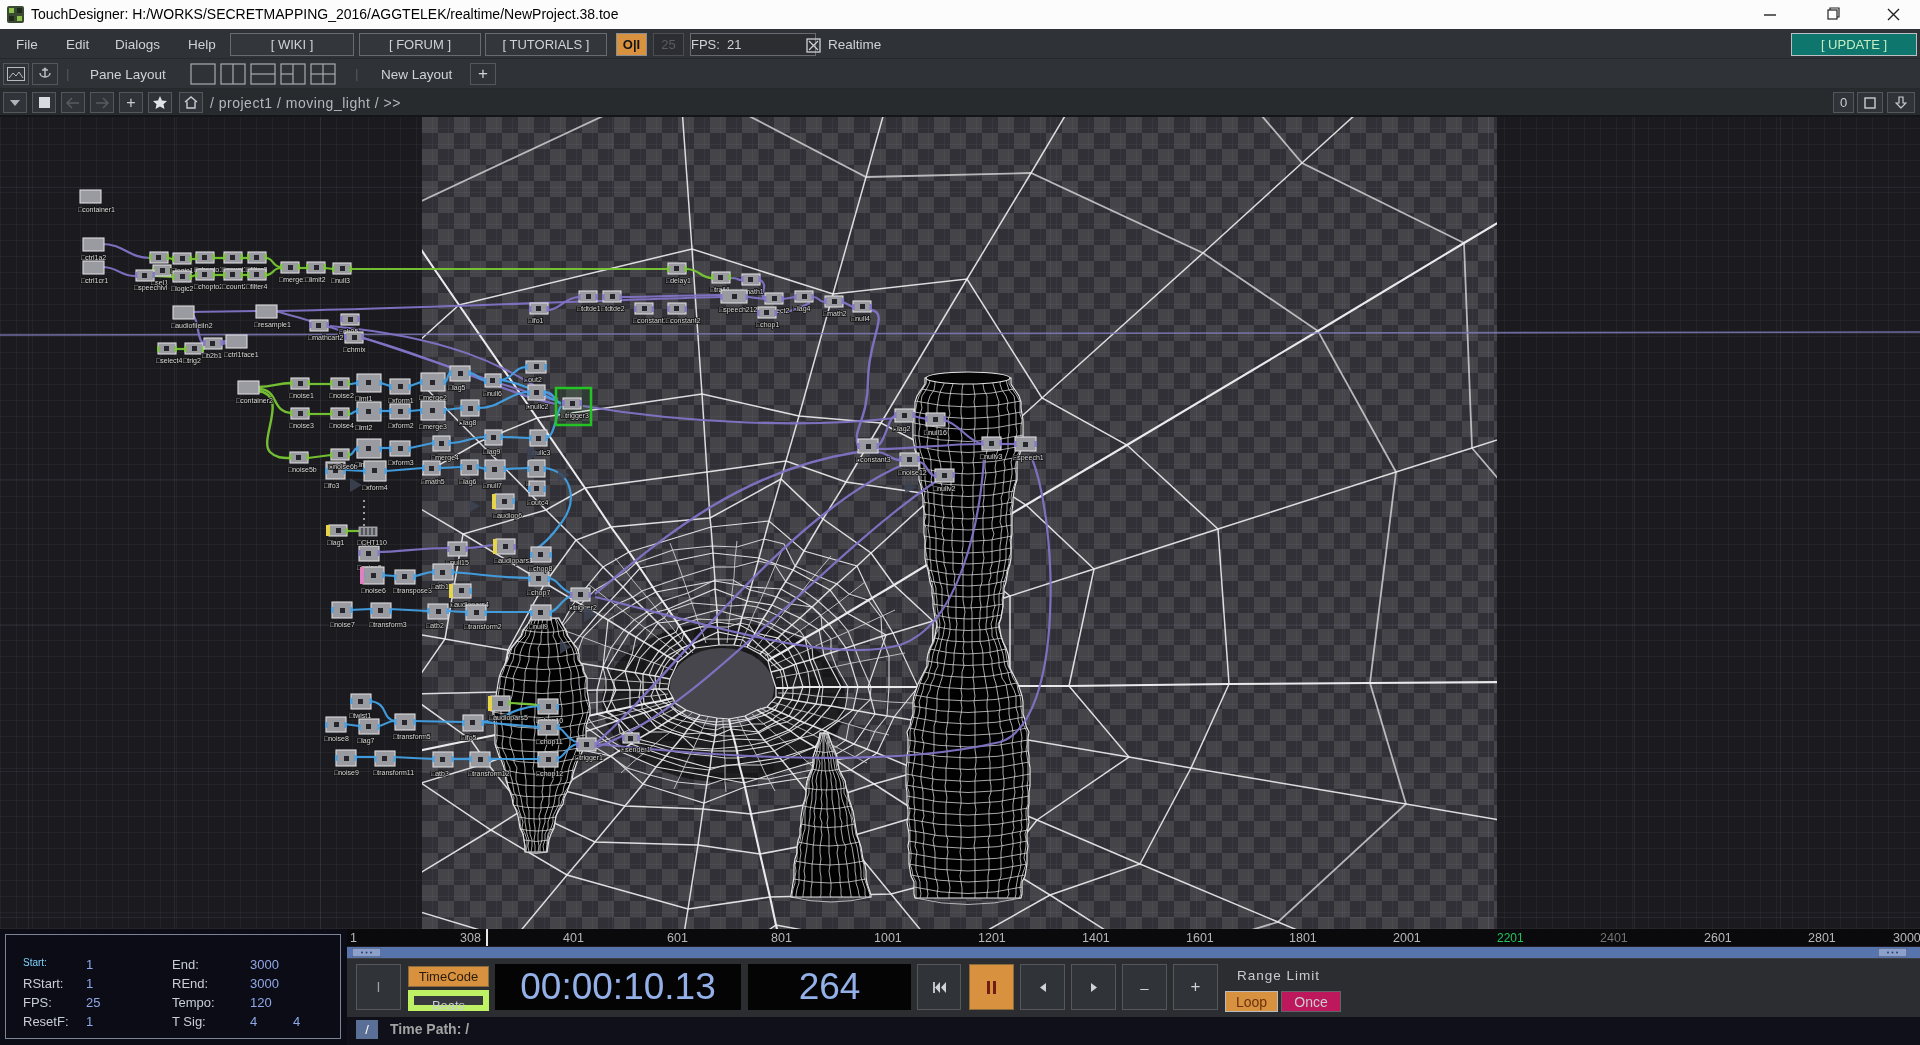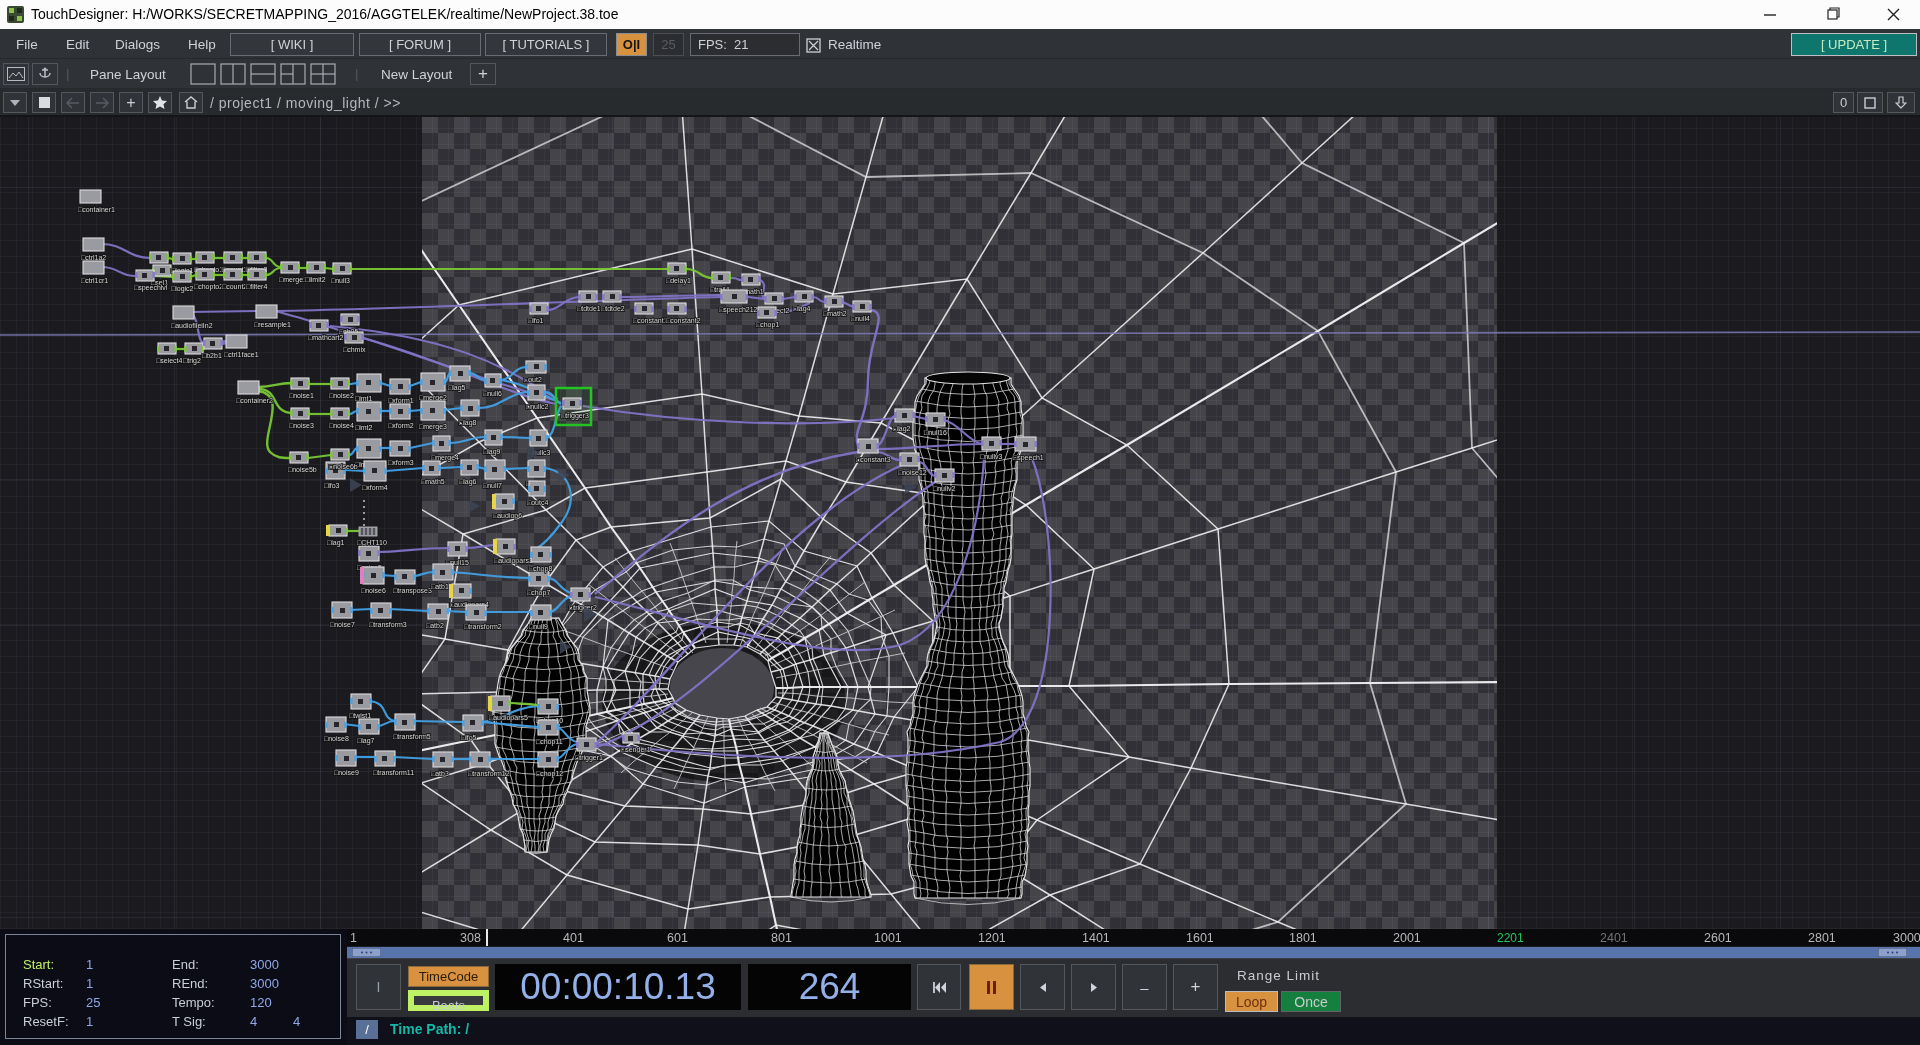--- a/index.html
+++ b/index.html
@@ -30,21 +30,21 @@
 <div class="bar" style="top:29px;height:30px;background:#2f3236;border-bottom:1px solid #26282b">
 <div class="lbl" style="left:16px;top:8px">File</div>
 <div class="lbl" style="left:66px;top:8px">Edit</div>
 <div class="lbl" style="left:115px;top:8px">Dialogs</div>
 <div class="lbl" style="left:188px;top:8px">Help</div>
 <div class="btn" style="left:230px;top:4px;width:124px;height:23px">[ WIKI ]</div>
 <div class="btn" style="left:359px;top:4px;width:122px;height:23px">[ FORUM ]</div>
 <div class="btn" style="left:485px;top:4px;width:122px;height:23px">[ TUTORIALS ]</div>
 <div class="btn" style="left:616px;top:4px;width:31px;height:23px;background:#d8913f;color:#141414;border-color:#8a8d92;font-weight:bold">O|I</div>
 <div class="btn" style="left:653px;top:4px;width:31px;height:23px;background:#2b2d30;color:#595d62;border-color:#4a4d52">25</div>
-<div class="btn" style="left:690px;top:4px;width:110px;height:23px;justify-content:flex-start;padding-left:7px;background:#2b2d30">FPS:&nbsp; 21</div>
+<div class="btn" style="left:690px;top:4px;width:126px;height:23px;justify-content:flex-start;background:#2b2d30">FPS:&nbsp; 21</div>
 <svg class="abs" style="left:806px;top:9px" width="15" height="15">
       <rect x="1" y="1" width="13" height="13" fill="none" stroke="#cfd2d7" stroke-width="1.3"></rect>
       <path d="M3,3 l9,9 M12,3 l-9,9" stroke="#cfd2d7" stroke-width="1.2"></path>
     </svg>
 <div class="lbl" style="left:828px;top:8px">Realtime</div>
 <div class="btn" style="left:1791px;top:4px;width:126px;height:23px;background:#0f766e;border-color:#bdbfc2;color:#c2ecc2">[ UPDATE ]</div>
 </div>
 <div class="bar" style="top:59px;height:30px;background:#2f3236;border-bottom:1px solid #26282b">
 <div class="tbtn" style="left:3px;top:4px;width:26px;height:22px">
       <svg width="18" height="14">
@@ -997,21 +997,21 @@
 <rect x="359" y="527" width="18" height="9" fill="#8f8f97" stroke="#bbb" stroke-width="0.8"></rect>
 <rect x="361" y="528" width="2" height="7" fill="#55555c"></rect>
 <rect x="365" y="528" width="2" height="7" fill="#55555c"></rect>
 <rect x="369" y="528" width="2" height="7" fill="#55555c"></rect>
 <rect x="373" y="528" width="2" height="7" fill="#55555c"></rect>
 <text x="357" y="545" font-size="7" fill="#d8d8da" style="paint-order:stroke;stroke:#111;stroke-width:1.5px" font-family="Liberation Sans, sans-serif">□CHT110</text>
 <path d="M364,500 L364,526" stroke="#9a9aa2" stroke-width="2" stroke-dasharray="2,4" fill="none"></path>
 </svg>
 <div class="abs" style="left:0;top:929px;width:347px;height:116px;background:#0c0c16"></div>
 <div class="abs" style="left:5px;top:934px;width:336px;height:105px;border:1px solid #7c8598"></div>
-<div class="abs" style="left:23px;top:957px;font-size:13px;color:#bef264">Start:</div>
+<div class="abs" style="left:23px;top:957px;font-size:10px;color:#7dd3fc">Start:</div>
 <div class="abs" style="left:86px;top:957px;font-size:13px;color:#8fa8e8">1</div>
 <div class="abs" style="left:172px;top:957px;font-size:13px;color:#c8cdd6">End:</div>
 <div class="abs" style="left:250px;top:957px;font-size:13px;color:#8fa8e8">3000</div>
 <div class="abs" style="left:23px;top:976px;font-size:13px;color:#c8cdd6">RStart:</div>
 <div class="abs" style="left:86px;top:976px;font-size:13px;color:#8fa8e8">1</div>
 <div class="abs" style="left:172px;top:976px;font-size:13px;color:#c8cdd6">REnd:</div>
 <div class="abs" style="left:250px;top:976px;font-size:13px;color:#8fa8e8">3000</div>
 <div class="abs" style="left:23px;top:995px;font-size:13px;color:#c8cdd6">FPS:</div>
 <div class="abs" style="left:86px;top:995px;font-size:13px;color:#8fa8e8">25</div>
 <div class="abs" style="left:172px;top:995px;font-size:13px;color:#c8cdd6">Tempo:</div>
@@ -1079,16 +1079,16 @@
   </div>
 <div class="tbtn" style="left:1071px;top:964px;width:45px;height:46px">
     <svg width="6" height="9">
       <path d="M0,0 L6,4.5 L0,9 Z" fill="#cfd2d8"></path>
     </svg>
   </div>
 <div class="tbtn" style="left:1122px;top:964px;width:45px;height:46px;color:#cfd2d8;font-size:15px">–</div>
 <div class="tbtn" style="left:1173px;top:964px;width:45px;height:46px;color:#cfd2d8;font-size:17px">+</div>
 <div class="abs" style="left:1237px;top:968px;font-size:13.5px;color:#c9ccd1;letter-spacing:1px">Range Limit</div>
 <div class="abs" style="left:1225px;top:991px;width:53px;height:21px;background:#d8913f;border:1px solid #b8bbc0;color:#6a3210;font-size:14px;text-align:center;line-height:20px">Loop</div>
-<div class="abs" style="left:1281px;top:991px;width:60px;height:21px;background:#15803d;border:1px solid #606369;color:#c9ccd1;font-size:14px;text-align:center;line-height:20px">Once</div>
+<div class="abs" style="left:1281px;top:991px;width:60px;height:21px;background:#be185d;border:1px solid #606369;color:#c9ccd1;font-size:14px;text-align:center;line-height:20px">Once</div>
 <div class="abs" style="left:347px;top:1017px;width:1573px;height:28px;background:#10101b">
 </div>
 <div class="abs" style="left:356px;top:1020px;width:22px;height:19px;background:#5a6f96;color:#fff;font-size:13px;text-align:center;line-height:19px">/</div>
-<div class="abs" style="left:390px;top:1021px;font-size:14px;color:#14b8a6;font-weight:bold">Time Path: /</div>
+<div class="abs" style="left:390px;top:1021px;font-size:14px;color:#a3a3a3;font-weight:bold">Time Path: /</div>
 </body></html>

